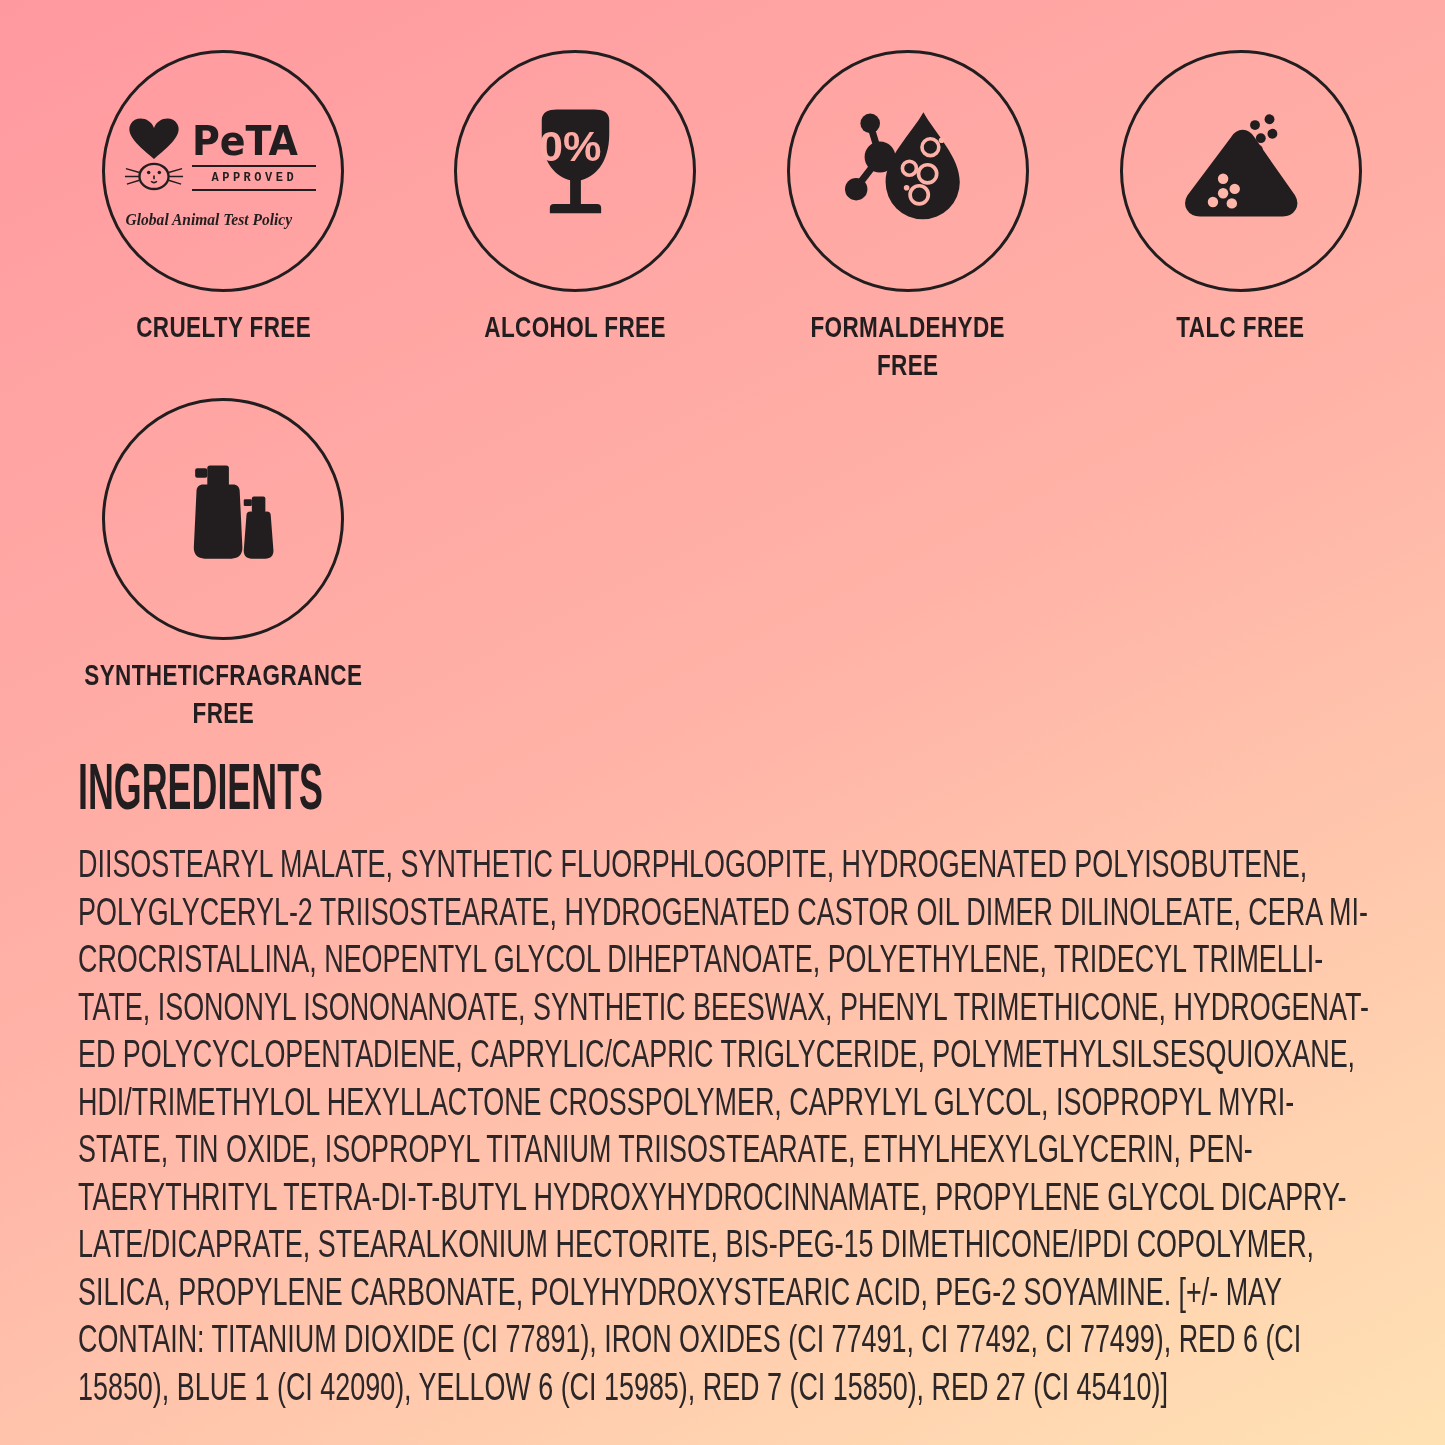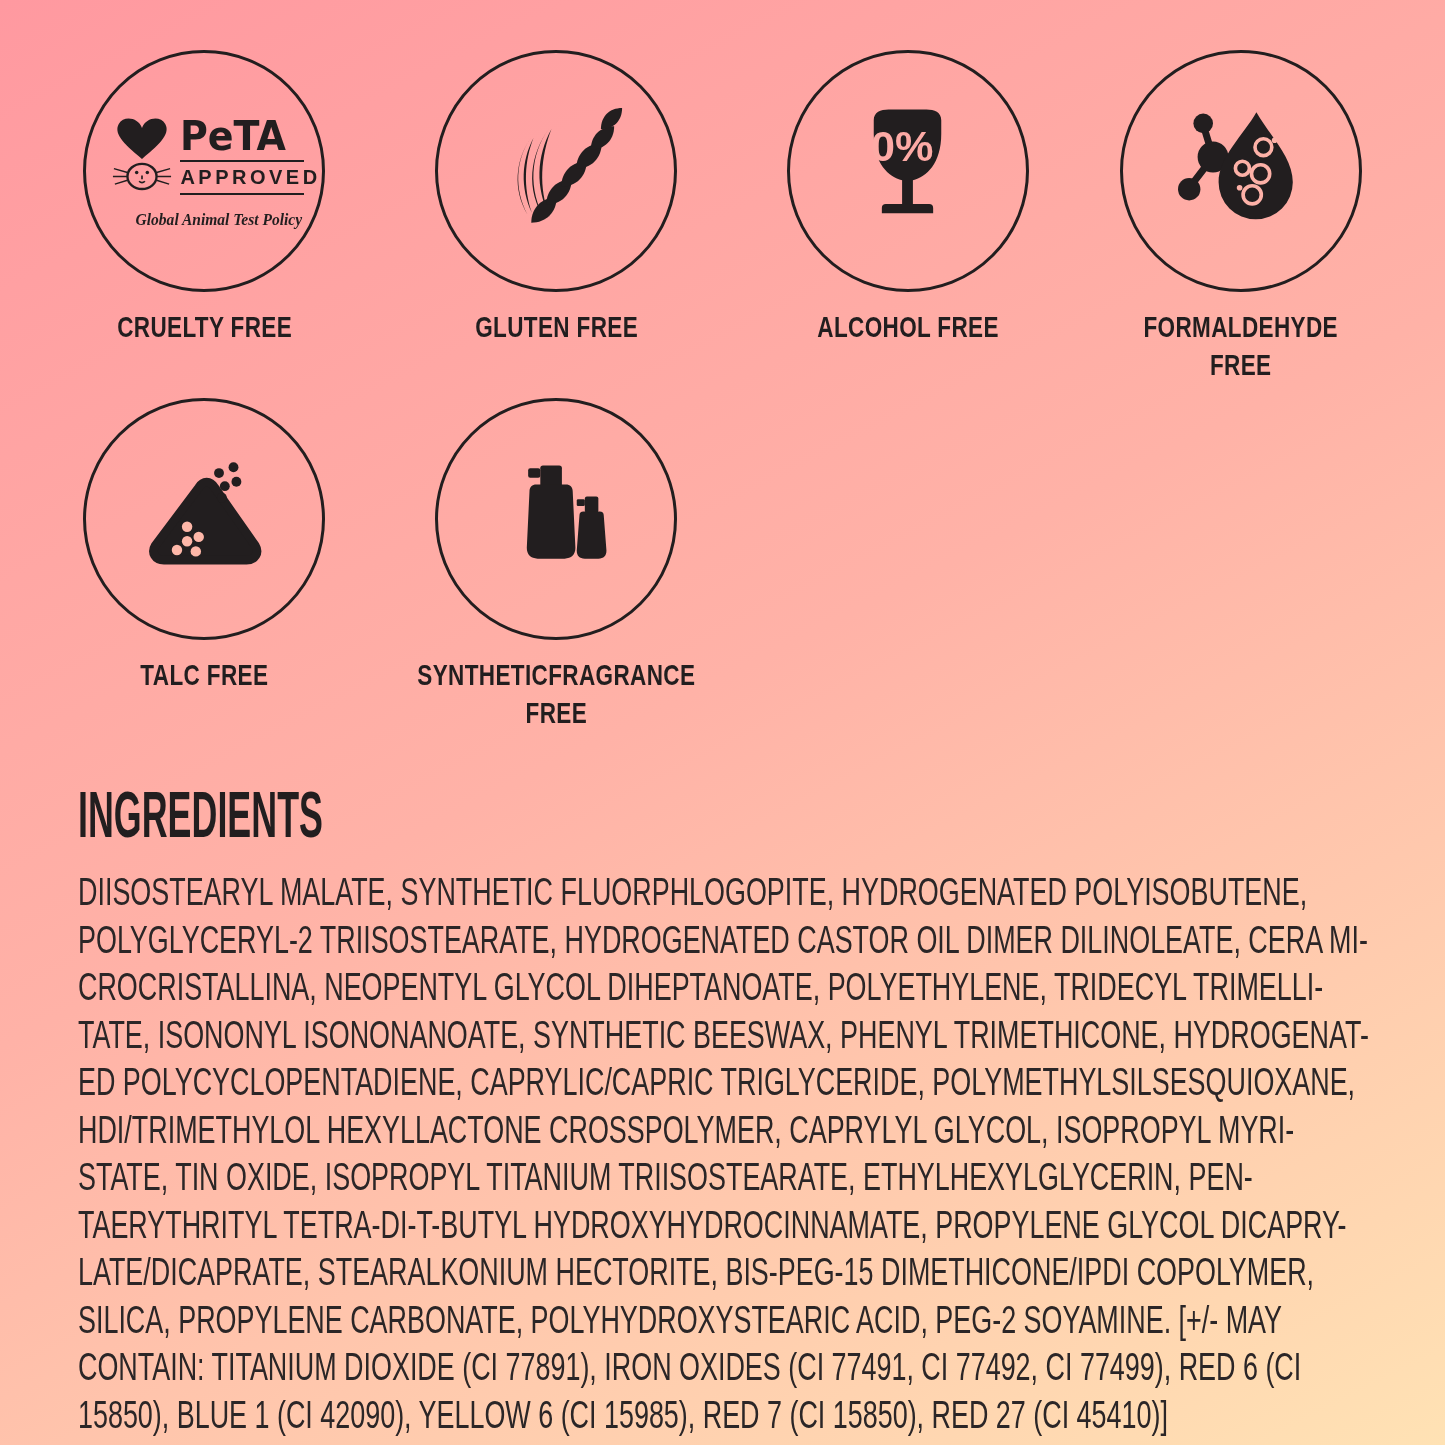--- a/index.html
+++ b/index.html
@@ -33,42 +33,42 @@
     font-size: 30px;
     line-height: 38px;
     letter-spacing: 0.5px;
     text-align: center;
     white-space: pre-line;
     transform: scaleX(0.75);
     color: var(--ink);
   }
   .icon-svg { display: block; }
   
-  .peta-logo { width: 200px; display: flex; flex-direction: column; align-items: flex-end; }
+  .peta-logo { width: 200px; display: flex; flex-direction: column; align-items: flex-start; }
   .peta-top { display: flex; align-items: center; gap: 7px; }
   .peta-right { display: flex; flex-direction: column; width: 124px; }
   .peta-brand {
     font-family: "DejaVu Sans", sans-serif;
     font-size: 40px; font-weight: 700; line-height: 1;
     letter-spacing: 0px; transform: scaleX(0.95); transform-origin: left center;
   }
   .peta-rule { border-top: 2.5px solid var(--ink); margin: 4px 0; }
   .peta-approved {
-    font-family: Liberation Sans, sans-serif;
-    font-size: 20px; font-weight: 700; letter-spacing: 3.5px;
+    font-family: Liberation Mono, monospace;
+    font-size: 12px; font-weight: 700; letter-spacing: 3.5px;
     text-align: center;
   }
   .peta-policy {
     font-family: "Liberation Serif", serif;
     font-style: italic; font-weight: 700;
     font-size: 16px; margin-top: 9px; white-space: nowrap;
     transform: scaleX(0.97);
   }
   
-  .ingredients { margin: 48px 0 0 78px; }
+  .ingredients { margin: 20px 0 0 78px; }
   .ing-title {
     font-size: 64px; font-weight: 700; line-height: 70px;
     transform: scaleX(0.56); transform-origin: left bottom;
     color: var(--ink); white-space: nowrap; width: 600px;
   }
   .ing-body {
     margin-top: 18px;
     font-size: 39px; line-height: 47.5px;
     width: 2100px;
     transform: scaleX(0.69); transform-origin: left top;
@@ -101,49 +101,20 @@
               <div class="peta-approved">APPROVED</div>
               <div class="peta-rule"></div>
             </div>
           </div>
           <div class="peta-policy">Global Animal Test Policy</div>
         </div>
       </div>
       <div class="badge-label">CRUELTY FREE</div>
     </div>
 
-    <div class="badge">
-      <div class="circle" style="--bg:#fea4a4">
-        <svg class="icon-svg" width="150" height="150" viewBox="0 0 100 100">
-          <g fill="var(--ink)">
-            <path d="M33 28 C23 43 22 62 31 79 C21 62 23 43 33 28 Z M35 28 C27 43 26 61 34 78 C28 61 29 43 35 28 Z"></path>
-            <path d="M45 22 C33 39 31 62 43 83 C29 62 33 39 45 22 Z M47 22 C37 40 36 61 46 81 C38 61 40 40 47 22 Z"></path>
-            <g transform="translate(42,76) rotate(45)">
-                <path d="M0 -12 C7 -5 7 5 0 12 C-7 5 -7 -5 0 -12 Z"></path>
-              </g>
-            <g transform="translate(52,64) rotate(45)">
-                <path d="M0 -12 C7 -5 7 5 0 12 C-7 5 -7 -5 0 -12 Z"></path>
-              </g>
-            <g transform="translate(62,52) rotate(45)">
-                <path d="M0 -12 C7 -5 7 5 0 12 C-7 5 -7 -5 0 -12 Z"></path>
-              </g>
-            <g transform="translate(72,40) rotate(45)">
-                <path d="M0 -12 C7 -5 7 5 0 12 C-7 5 -7 -5 0 -12 Z"></path>
-              </g>
-            <g transform="translate(81,28) rotate(45)">
-                <path d="M0 -11 C6.5 -4.5 6.5 4.5 0 11 C-6.5 4.5 -6.5 -4.5 0 -11 Z"></path>
-              </g>
-            <g transform="translate(87 15) rotate(45)">
-                <path d="M0 -10 C6 -4 6 4 0 10 C-6 4 -6 -4 0 -10 Z"></path>
-              </g>
-          </g>
-        </svg>
-      </div>
-      <div class="badge-label">GLUTEN FREE</div>
-    </div>
 
     <div class="badge">
       <div class="circle" style="--bg:#fdaaa5">
         <svg class="icon-svg" width="135" height="135" viewBox="0 0 100 100">
           <path fill="var(--ink)" d="M25 12 C25 6 30 4 36 4 L64 4 C70 4 75 6 75 12 L75 22 C75 44 64 54 54 56.5 L54 74 L66 74 C68 74 69 75 69 77 L69 81 L31 81 L31 77 C31 75 32 74 34 74 L46 74 L46 56.5 C36 54 25 44 25 22 Z"></path>
           <text x="46" y="42" text-anchor="middle" font-size="32" font-weight="700" fill="var(--bg)" font-family="Liberation Sans, sans-serif">0%</text>
         </svg>
       </div>
       <div class="badge-label">ALCOHOL FREE</div>
     </div>

